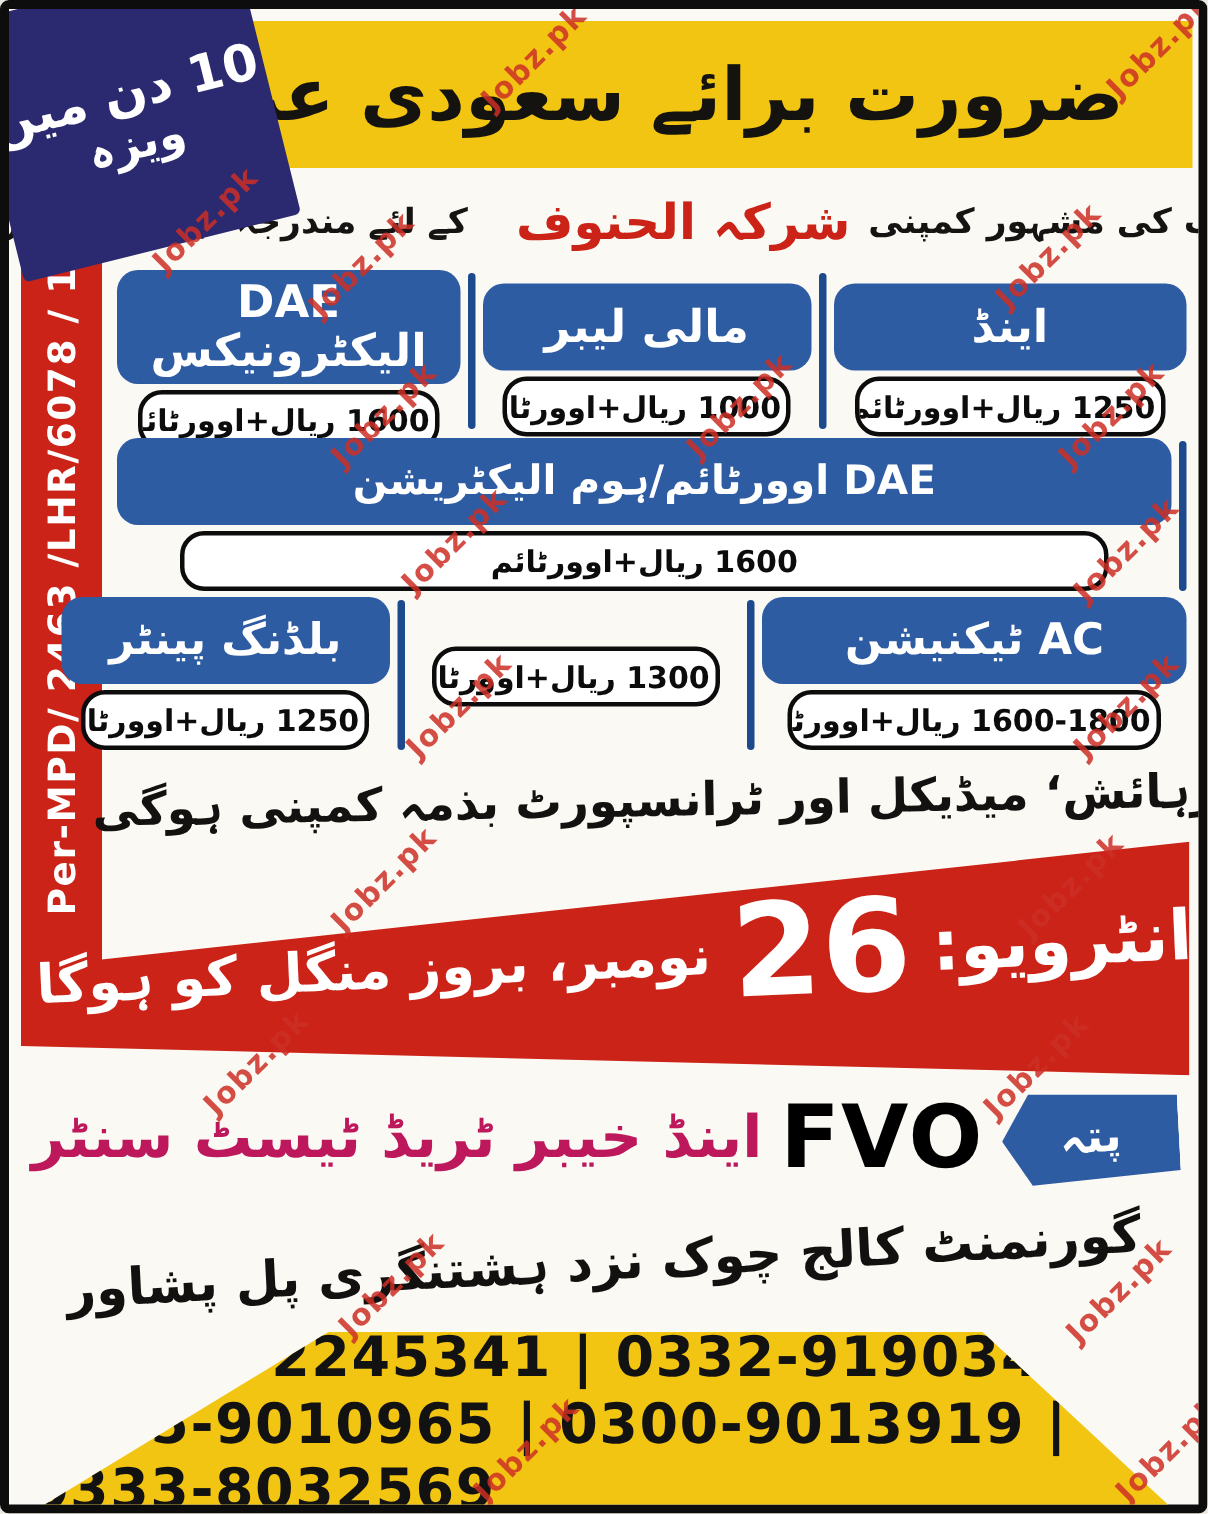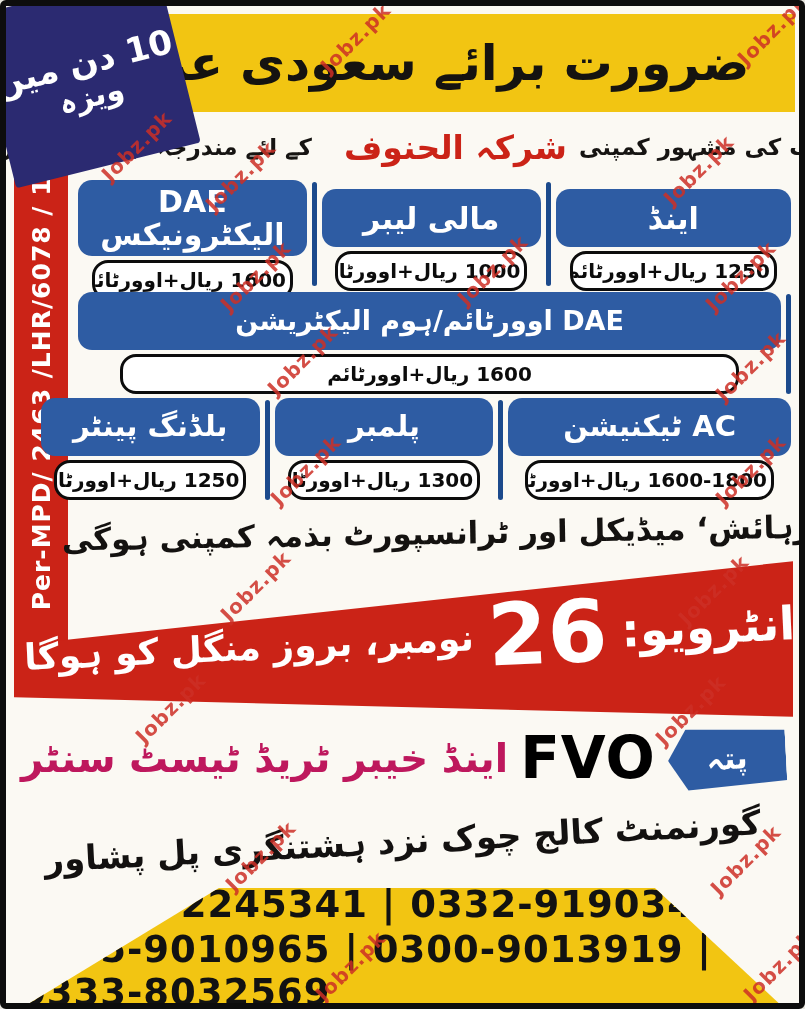--- a/index.html
+++ b/index.html
@@ -135,21 +135,20 @@
     </div>
   </div>
 
   <div class="job-row row3">
     <div class="cell" style="flex:36">
       <div class="cell-title">AC ٹیکنیشن</div>
       <div class="pill">1600-1800 ریال+اوورٹائم</div>
     </div>
     <div class="vdiv"></div>
     <div class="cell" style="flex:26">
-      <div class="cell-title">پلمبر</div>
       <div class="pill">1300 ریال+اوورٹائم</div>
     </div>
     <div class="vdiv"></div>
     <div class="cell" style="flex:36">
       <div class="cell-title">بلڈنگ پینٹر</div>
       <div class="pill">1250 ریال+اوورٹائم</div>
     </div>
   </div>
 
   <div class="facilities">رہائش‘ میڈیکل اور ٹرانسپورٹ بذمہ کمپنی ہوگی</div>

